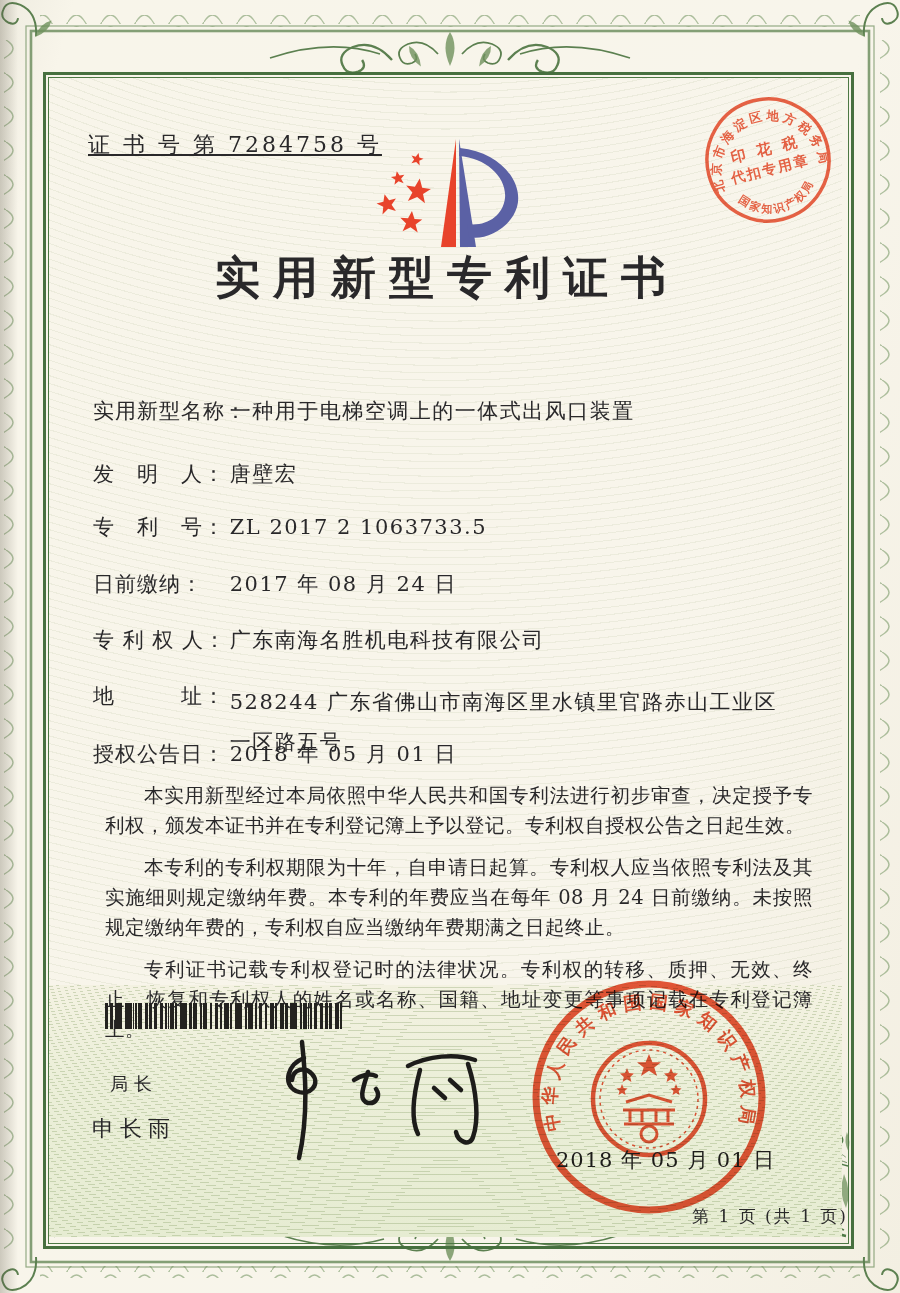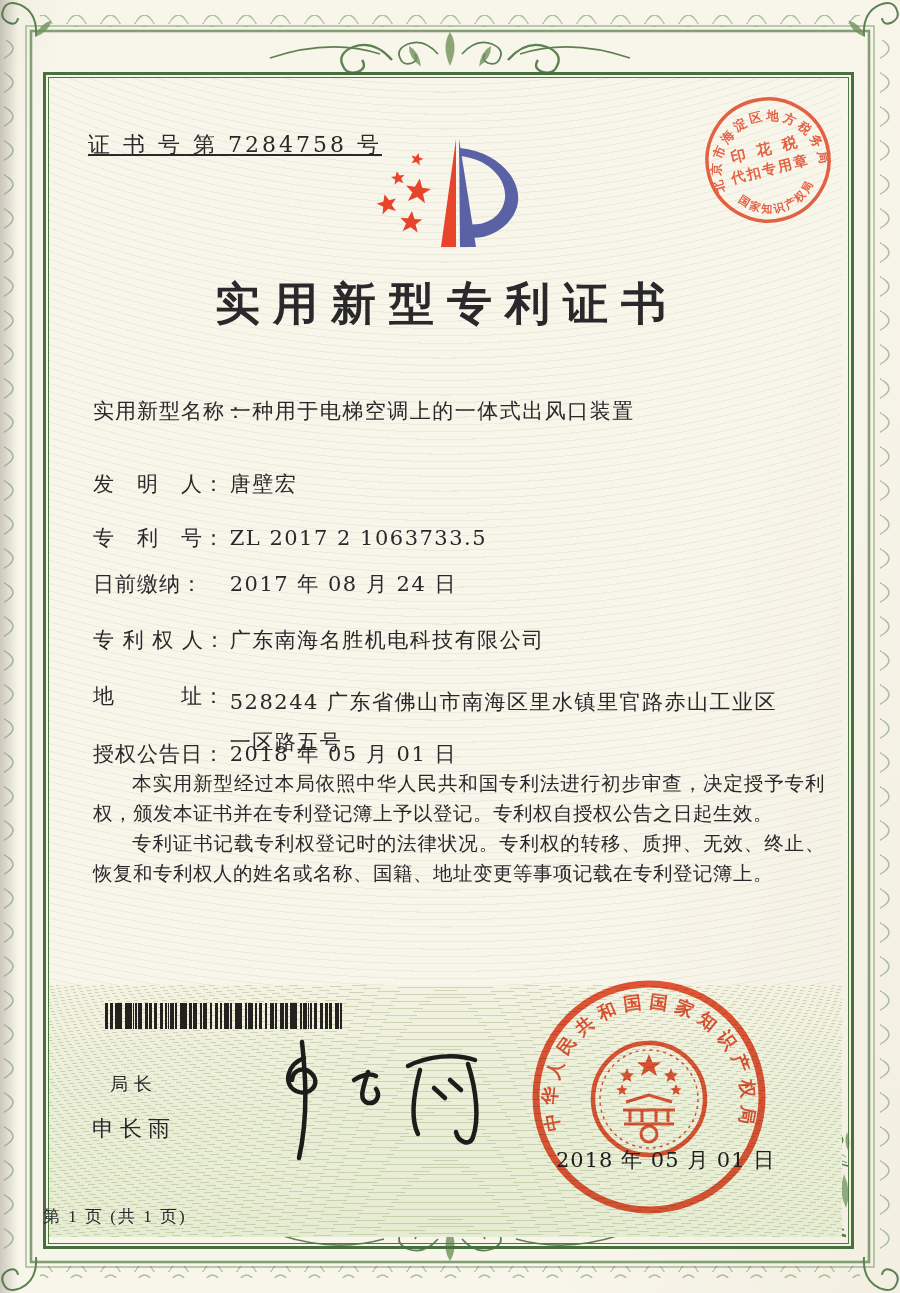--- a/index.html
+++ b/index.html
@@ -15,43 +15,43 @@
     border:3px solid #47703f;z-index:5;pointer-events:none;}
   .inner-frame::after{content:"";position:absolute;inset:2px;border:1px solid #4d7844;}
   .waves-all{position:absolute;left:49px;top:78px;width:793px;height:1159px;z-index:1;
     background:repeating-radial-gradient(180% 130% at 50% -90%,rgba(130,150,95,.10) 0 1px,rgba(0,0,0,0) 1px 7px);}
   .lower-panel{position:absolute;left:49px;top:985px;width:793px;height:252px;z-index:2;
     background:
       repeating-radial-gradient(190% 140% at 50% -120%,rgba(110,140,75,.28) 0 1px,rgba(0,0,0,0) 1px 6px),
       linear-gradient(180deg,#f4f2e2 0%,#ecefd9 35%,#e6ecd2 100%);}
   .cert-no{position:absolute;left:88px;top:130px;font-size:22px;letter-spacing:3px;z-index:10;text-decoration:underline;}
   .logo{position:absolute;left:368px;top:134px;z-index:10;}
-  .title{position:absolute;left:0;top:274px;width:894px;text-align:center;
+  .title{position:absolute;left:0;top:248px;width:894px;text-align:center;
     font-size:45px;font-weight:bold;letter-spacing:13px;z-index:10;}
   .fields{position:absolute;left:93px;top:392px;width:760px;z-index:10;font-size:21px;}
   .field{position:absolute;left:0;white-space:nowrap;}
   .flabel{display:inline-block;width:130px;letter-spacing:1px;}
   .fvalue{letter-spacing:1.5px;}
   .fvalue-addr{display:inline-block;width:565px;white-space:normal;vertical-align:top;line-height:40px;letter-spacing:1.5px;}
   .grant-no{position:absolute;left:415px;top:0;}
   .paras{position:absolute;left:93px;top:769px;width:732px;z-index:10;
     font-size:19.5px;line-height:30px;text-align:justify;letter-spacing:.5px;}
-  .paras p{margin:0;text-indent:2em;}
+  .paras p{margin:12px;text-indent:2em;}
   .barcode{position:absolute;left:105px;top:1003px;width:238px;height:26px;z-index:10;
     background:
       repeating-linear-gradient(90deg,#23221f 0 2px,rgba(0,0,0,0) 2px 5px),
       repeating-linear-gradient(90deg,#23221f 0 3px,rgba(0,0,0,0) 3px 11px),
       repeating-linear-gradient(90deg,#23221f 0 1px,rgba(0,0,0,0) 1px 7px);}
   .sig-title{position:absolute;left:110px;top:1072px;font-size:18px;letter-spacing:6px;z-index:10;}
   .sig-name{position:absolute;left:92px;top:1114px;font-size:22px;letter-spacing:6px;z-index:10;}
   .sig-hand{position:absolute;left:242px;top:1036px;z-index:20;}
   .seal-bottom{position:absolute;left:528px;top:976px;z-index:30;opacity:.93;mix-blend-mode:multiply;}
   .seal-date{position:absolute;left:556px;top:1146px;font-size:21px;letter-spacing:1px;z-index:40;color:#1d1c1a;}
   .seal-top{position:absolute;left:700px;top:92px;z-index:30;opacity:.88;mix-blend-mode:multiply;transform:rotate(-14deg);}
-  .footer{position:absolute;left:43px;top:1205px;width:805px;text-align:left;font-size:17px;letter-spacing:2px;z-index:10;font-family:Liberation Serif, serif;}
+  .footer{position:absolute;left:43px;top:1205px;width:805px;text-align:right;font-size:17px;letter-spacing:2px;z-index:10;}
   svg text{font-family:"DejaVu Serif","Liberation Serif",serif;}
 </style>
 </head>
 <body>
 
 <div class="page">
 
   <svg class="lace" width="900" height="1293" viewBox="0 0 900 1293">
     <defs>
       <pattern id="sc" width="34" height="12" patternUnits="userSpaceOnUse">
@@ -144,25 +144,25 @@
     <path d="M92 14 C132 18 156 48 149 73 C142 96 115 107 101 103 L99 90 C118 93 135 82 137 64 C139 44 119 24 91 22 Z" fill="#5b61a5"></path>
   </svg>
 
   <div class="title">实用新型专利证书</div>
 
   <div class="fields">
     <div class="field" style="top:5px">
       <span class="flabel">实用新型名称：</span>
       <span class="fvalue">一种用于电梯空调上的一体式出风口装置</span>
     </div>
-    <div class="field" style="top:78px">
+    <div class="field" style="top:68px">
       <span class="flabel">发　明　人：</span>
       <span class="fvalue">唐壁宏</span>
     </div>
-    <div class="field" style="top:132px">
+    <div class="field" style="top:121px">
       <span class="flabel">专　利　号：</span>
       <span class="fvalue">ZL 2017 2 1063733.5</span>
     </div>
     <div class="field" style="top:178px">
       <span class="flabel">日前缴纳：</span>
       <span class="fvalue">2017 年 08 月 24 日</span>
     </div>
     <div class="field" style="top:234px">
       <span class="flabel">专 利 权 人：</span>
       <span class="fvalue">广东南海名胜机电科技有限公司</span>
@@ -172,20 +172,21 @@
       <span class="fvalue-addr">528244 广东省佛山市南海区里水镇里官路赤山工业区一区路五号</span>
     </div>
     <div class="field" style="top:348px;width:760px">
       <span class="flabel">授权公告日：</span>
       <span class="fvalue">2018 年 05 月 01 日</span>
     </div>
   </div>
 
   <div class="paras">
     <p>本实用新型经过本局依照中华人民共和国专利法进行初步审查，决定授予专利权，颁发本证书并在专利登记簿上予以登记。专利权自授权公告之日起生效。</p>
+    <p>本专利的专利权期限为十年，自申请日起算。专利权人应当依照专利法及其实施细则规定缴纳年费。本专利的年费应当在每年 08 月 24 日前缴纳。未按照规定缴纳年费的，专利权自应当缴纳年费期满之日起终止。</p>
     <p>专利证书记载专利权登记时的法律状况。专利权的转移、质押、无效、终止、恢复和专利权人的姓名或名称、国籍、地址变更等事项记载在专利登记簿上。</p>
   </div>
 
   <div class="barcode"></div>
 
   <div class="sig-title">局长</div>
   <div class="sig-name">申长雨</div>
   <svg class="sig-hand" width="250" height="130" viewBox="0 0 250 130">
     <g fill="none" stroke="#1d1c1a" stroke-width="4.5" stroke-linecap="round">
       <path d="M62 22 C46 28 40 48 54 55 C68 61 79 48 70 38 C63 30 51 33 50 44"></path>

